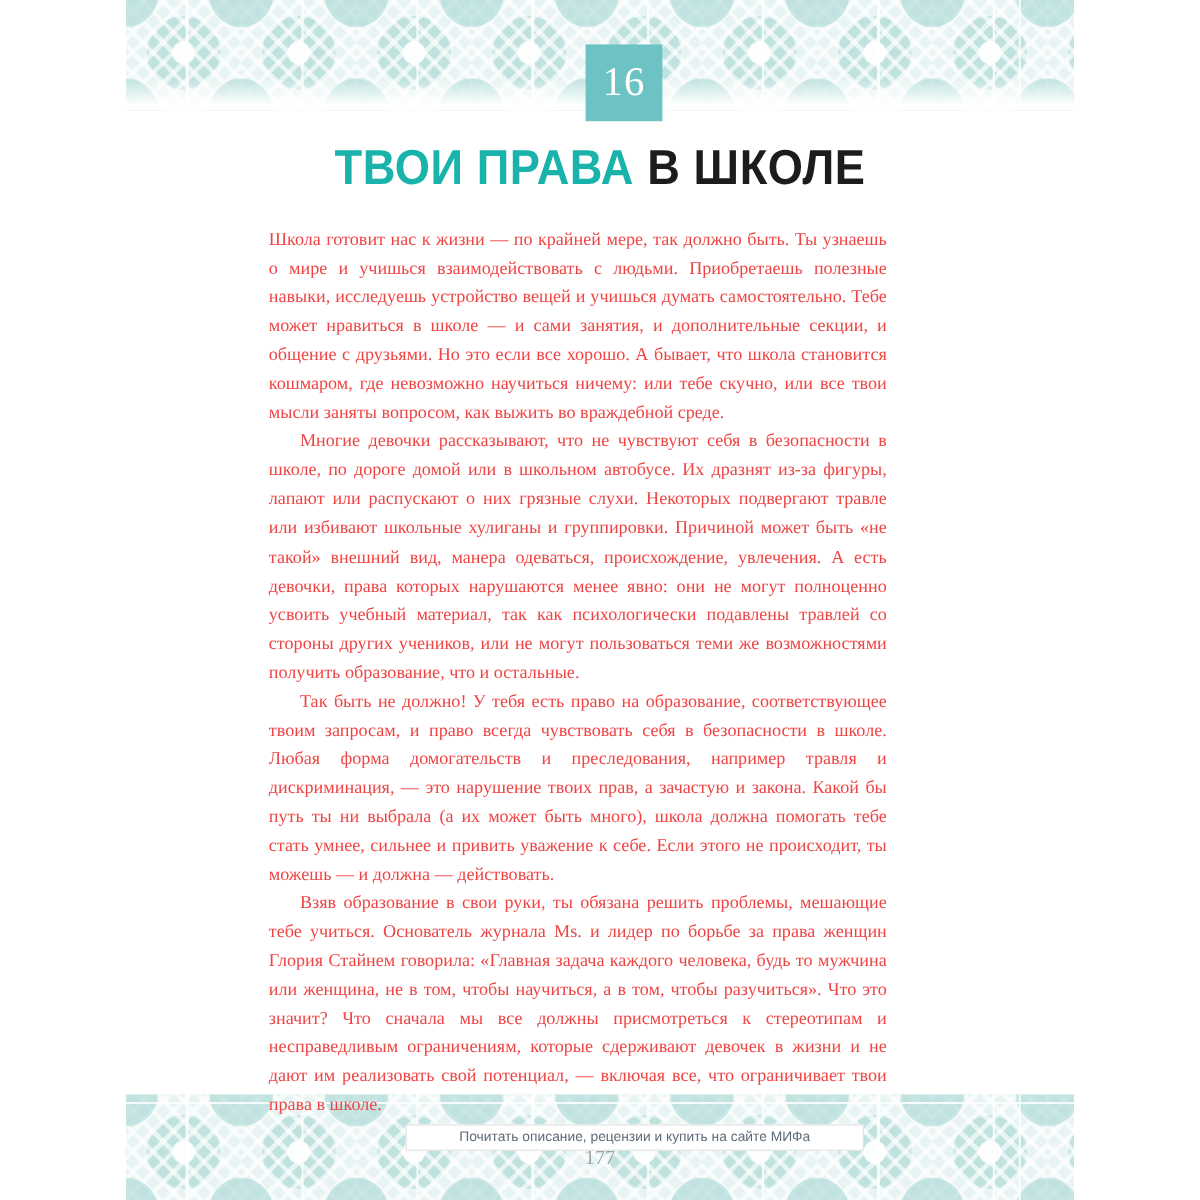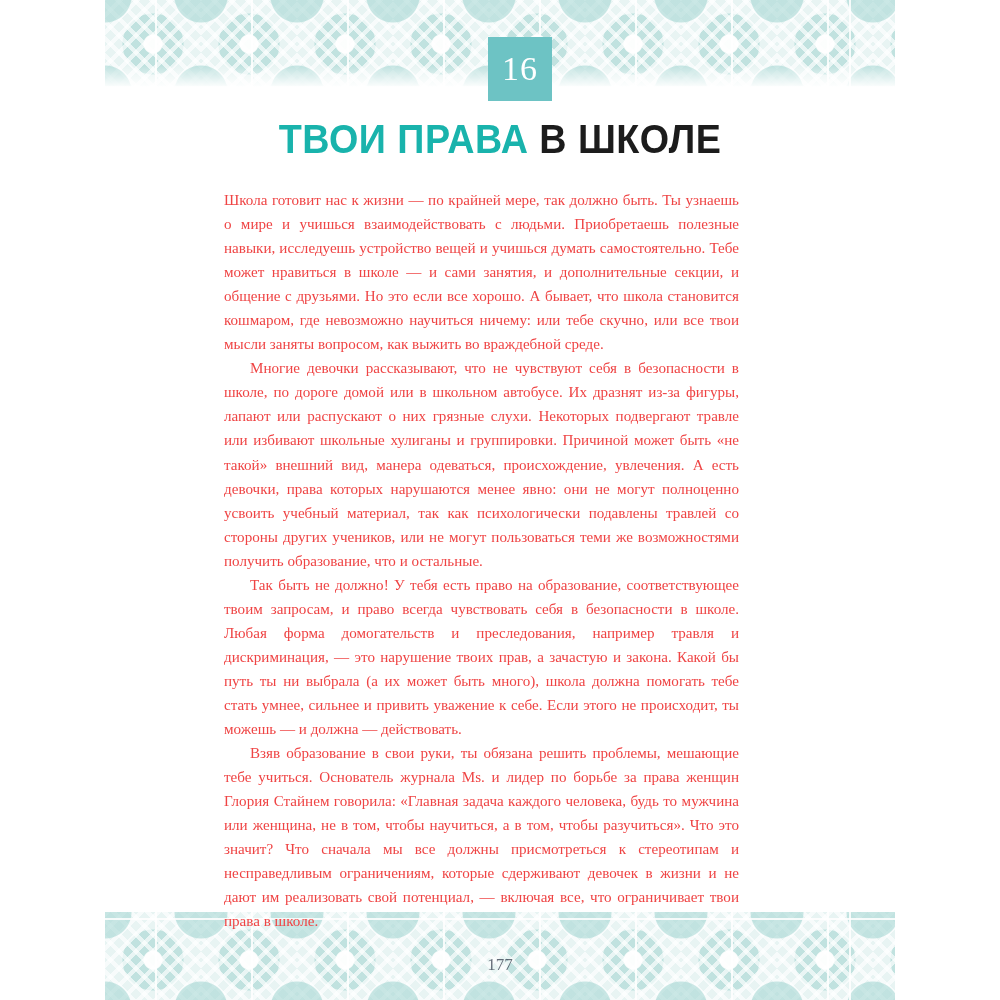--- a/index.html
+++ b/index.html
@@ -151,21 +151,21 @@
   }
 
   .page-number {
     position: absolute;
     left: 0;
     top: 955px;
     width: 790px;
     text-align: center;
     font-family: "Liberation Serif", serif;
     font-size: 17px;
-    color: #0f172a;
+    color: #737373;
     opacity: 0.62;
     z-index: 6;
   }
 </style>
 </head>
 <body>
 
 <div class="book-page">
 
   <div class="ornament-band top"></div>
@@ -182,14 +182,17 @@
     <p>Многие девочки рассказывают, что не чувствуют себя в безопасности в школе, по дороге домой или в школьном автобусе. Их дразнят из-за фигуры, лапают или распускают о них грязные слухи. Некоторых подвергают травле или избивают школьные хулиганы и группировки. Причиной может быть «не такой» внешний вид, манера одеваться, происхождение, увлечения. А есть девочки, права которых нарушаются менее явно: они не могут полноценно усвоить учебный материал, так как психологически подавлены травлей со стороны других учеников, или не могут пользоваться теми же возможностями получить образование, что и остальные.</p>
     <p>Так быть не должно! У тебя есть право на образование, соответствующее твоим запросам, и право всегда чувствовать себя в безопасности в школе. Любая форма домогательств и преследования, например травля и дискриминация, — это нарушение твоих прав, а зачастую и закона. Какой бы путь ты ни выбрала (а их может быть много), школа должна помогать тебе стать умнее, сильнее и привить уважение к себе. Если этого не происходит, ты можешь — и должна — действовать.</p>
     <p>Взяв образование в свои руки, ты обязана решить проблемы, мешающие тебе учиться. Основатель журнала Ms. и лидер по борьбе за права женщин Глория Стайнем говорила: «Главная задача каждого человека, будь то мужчина или женщина, не в том, чтобы научиться, а в том, чтобы разучиться». Что это значит? Что сначала мы все должны присмотреться к стереотипам и несправедливым ограничениям, которые сдерживают девочек в жизни и не дают им реализовать свой потенциал, — включая все, что ограничивает твои права в школе.</p>
   </div>
 
   <div class="band-fade bottom"></div>
   <div class="ornament-band bottom"></div>
 
   <div class="page-number">177</div>
 
+  <div class="promo-banner">
+    <span>Почитать описание, рецензии и купить на сайте МИФа</span>
+  </div>
 
 </div>
 
 </body></html>

